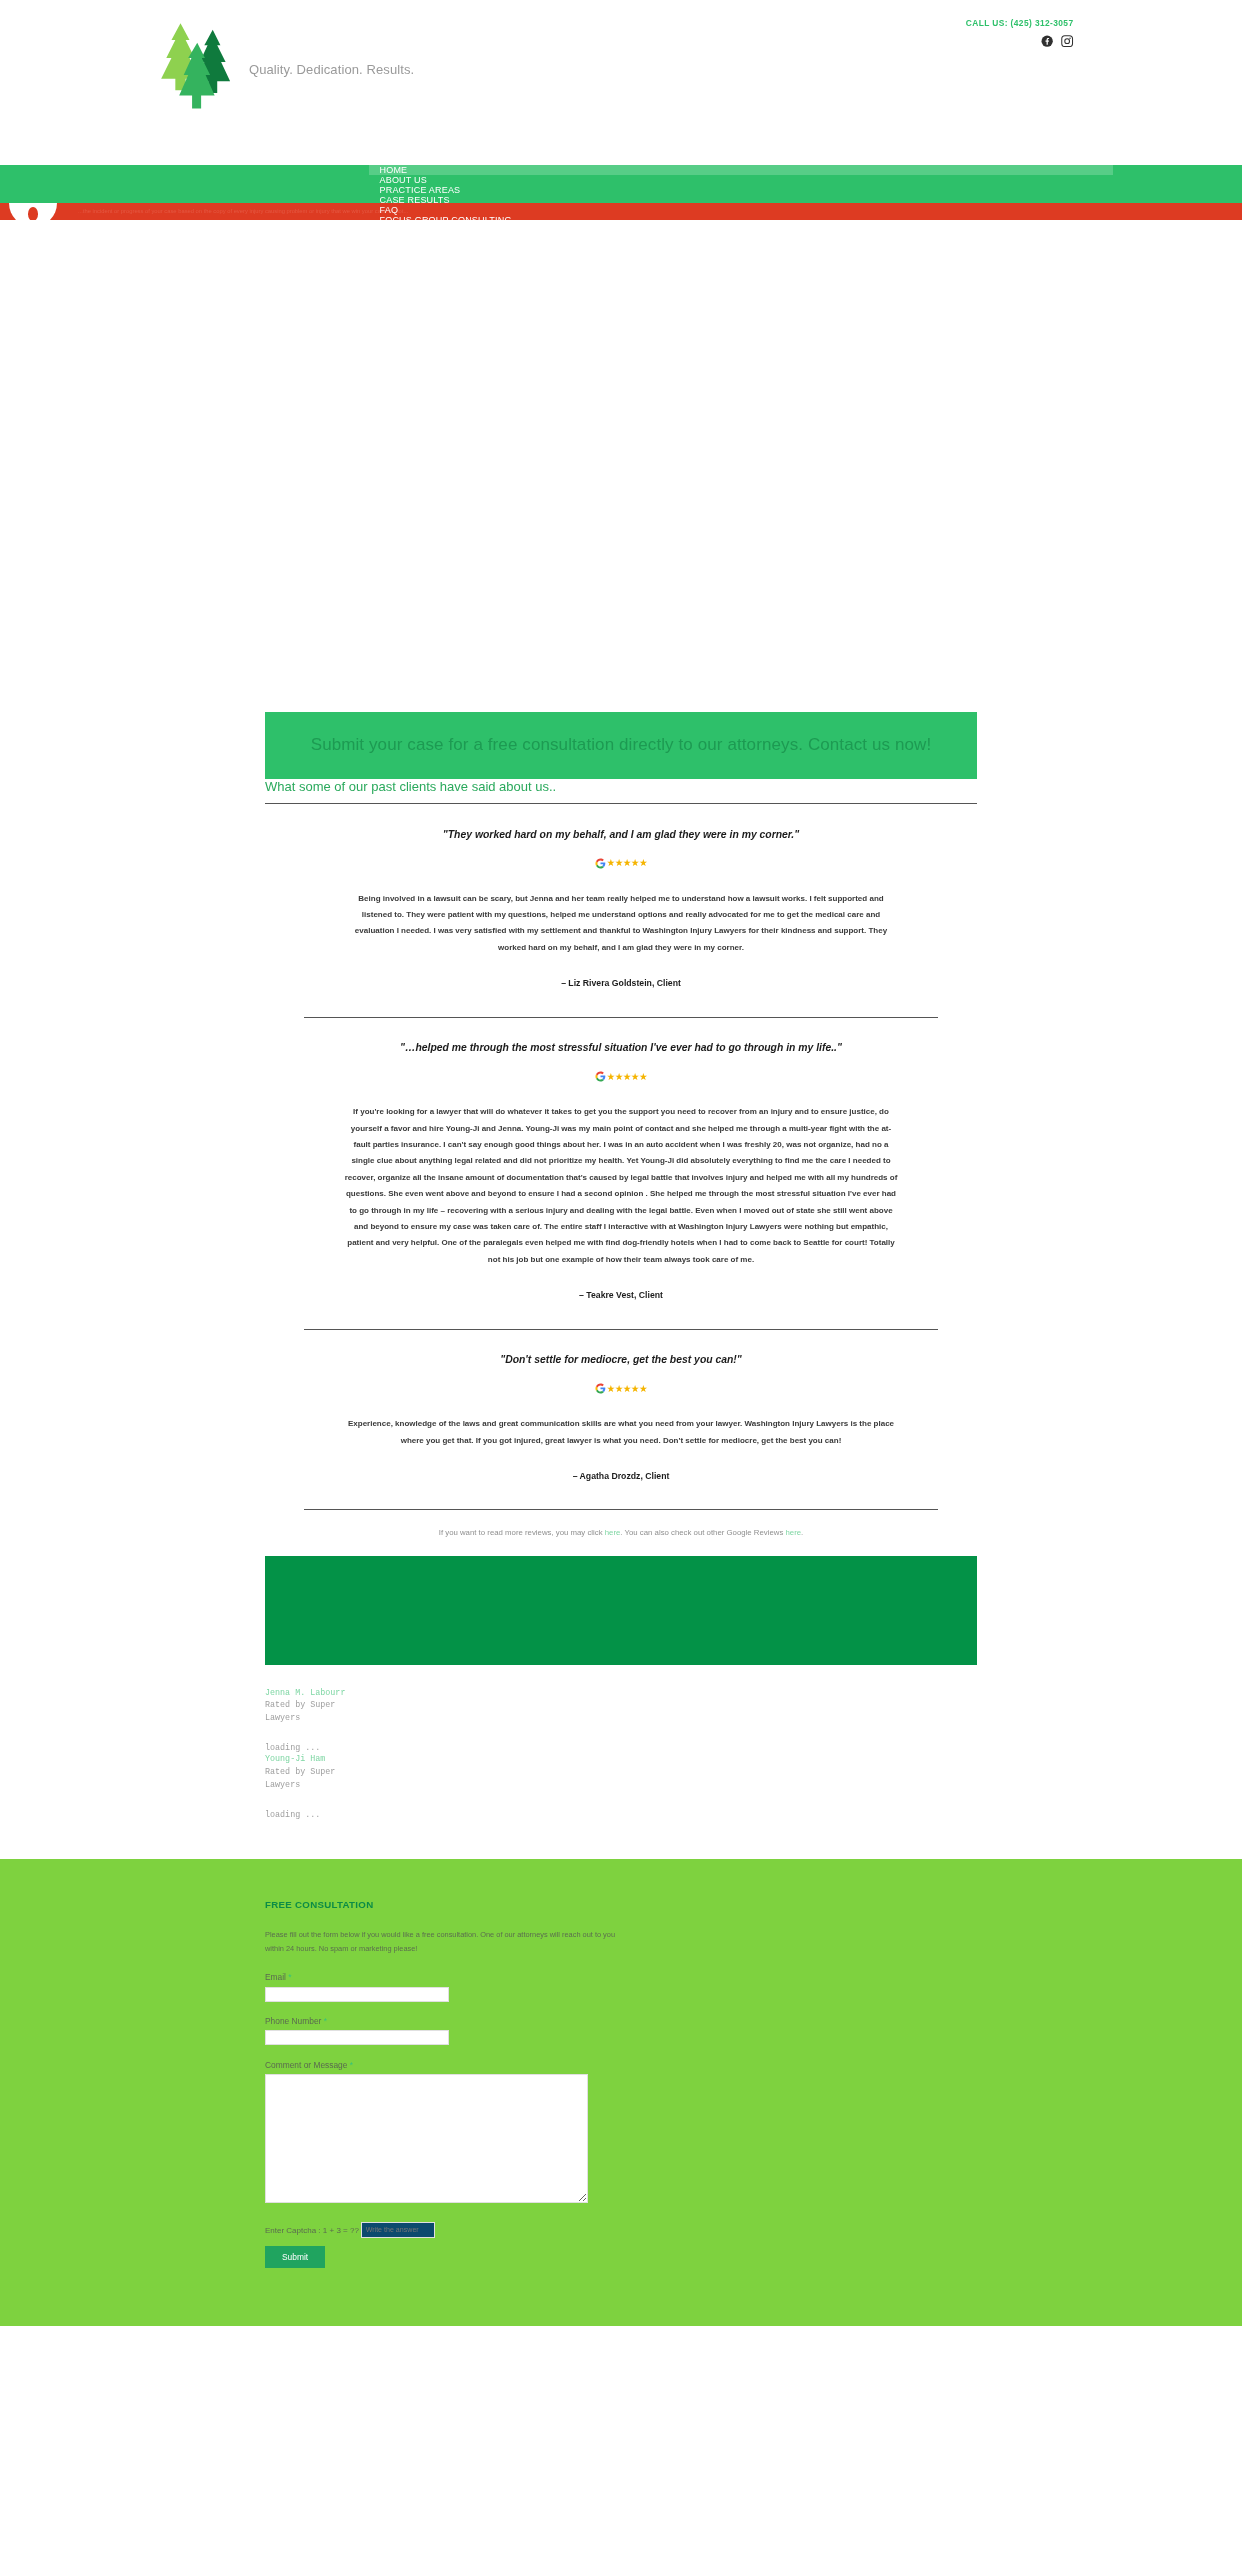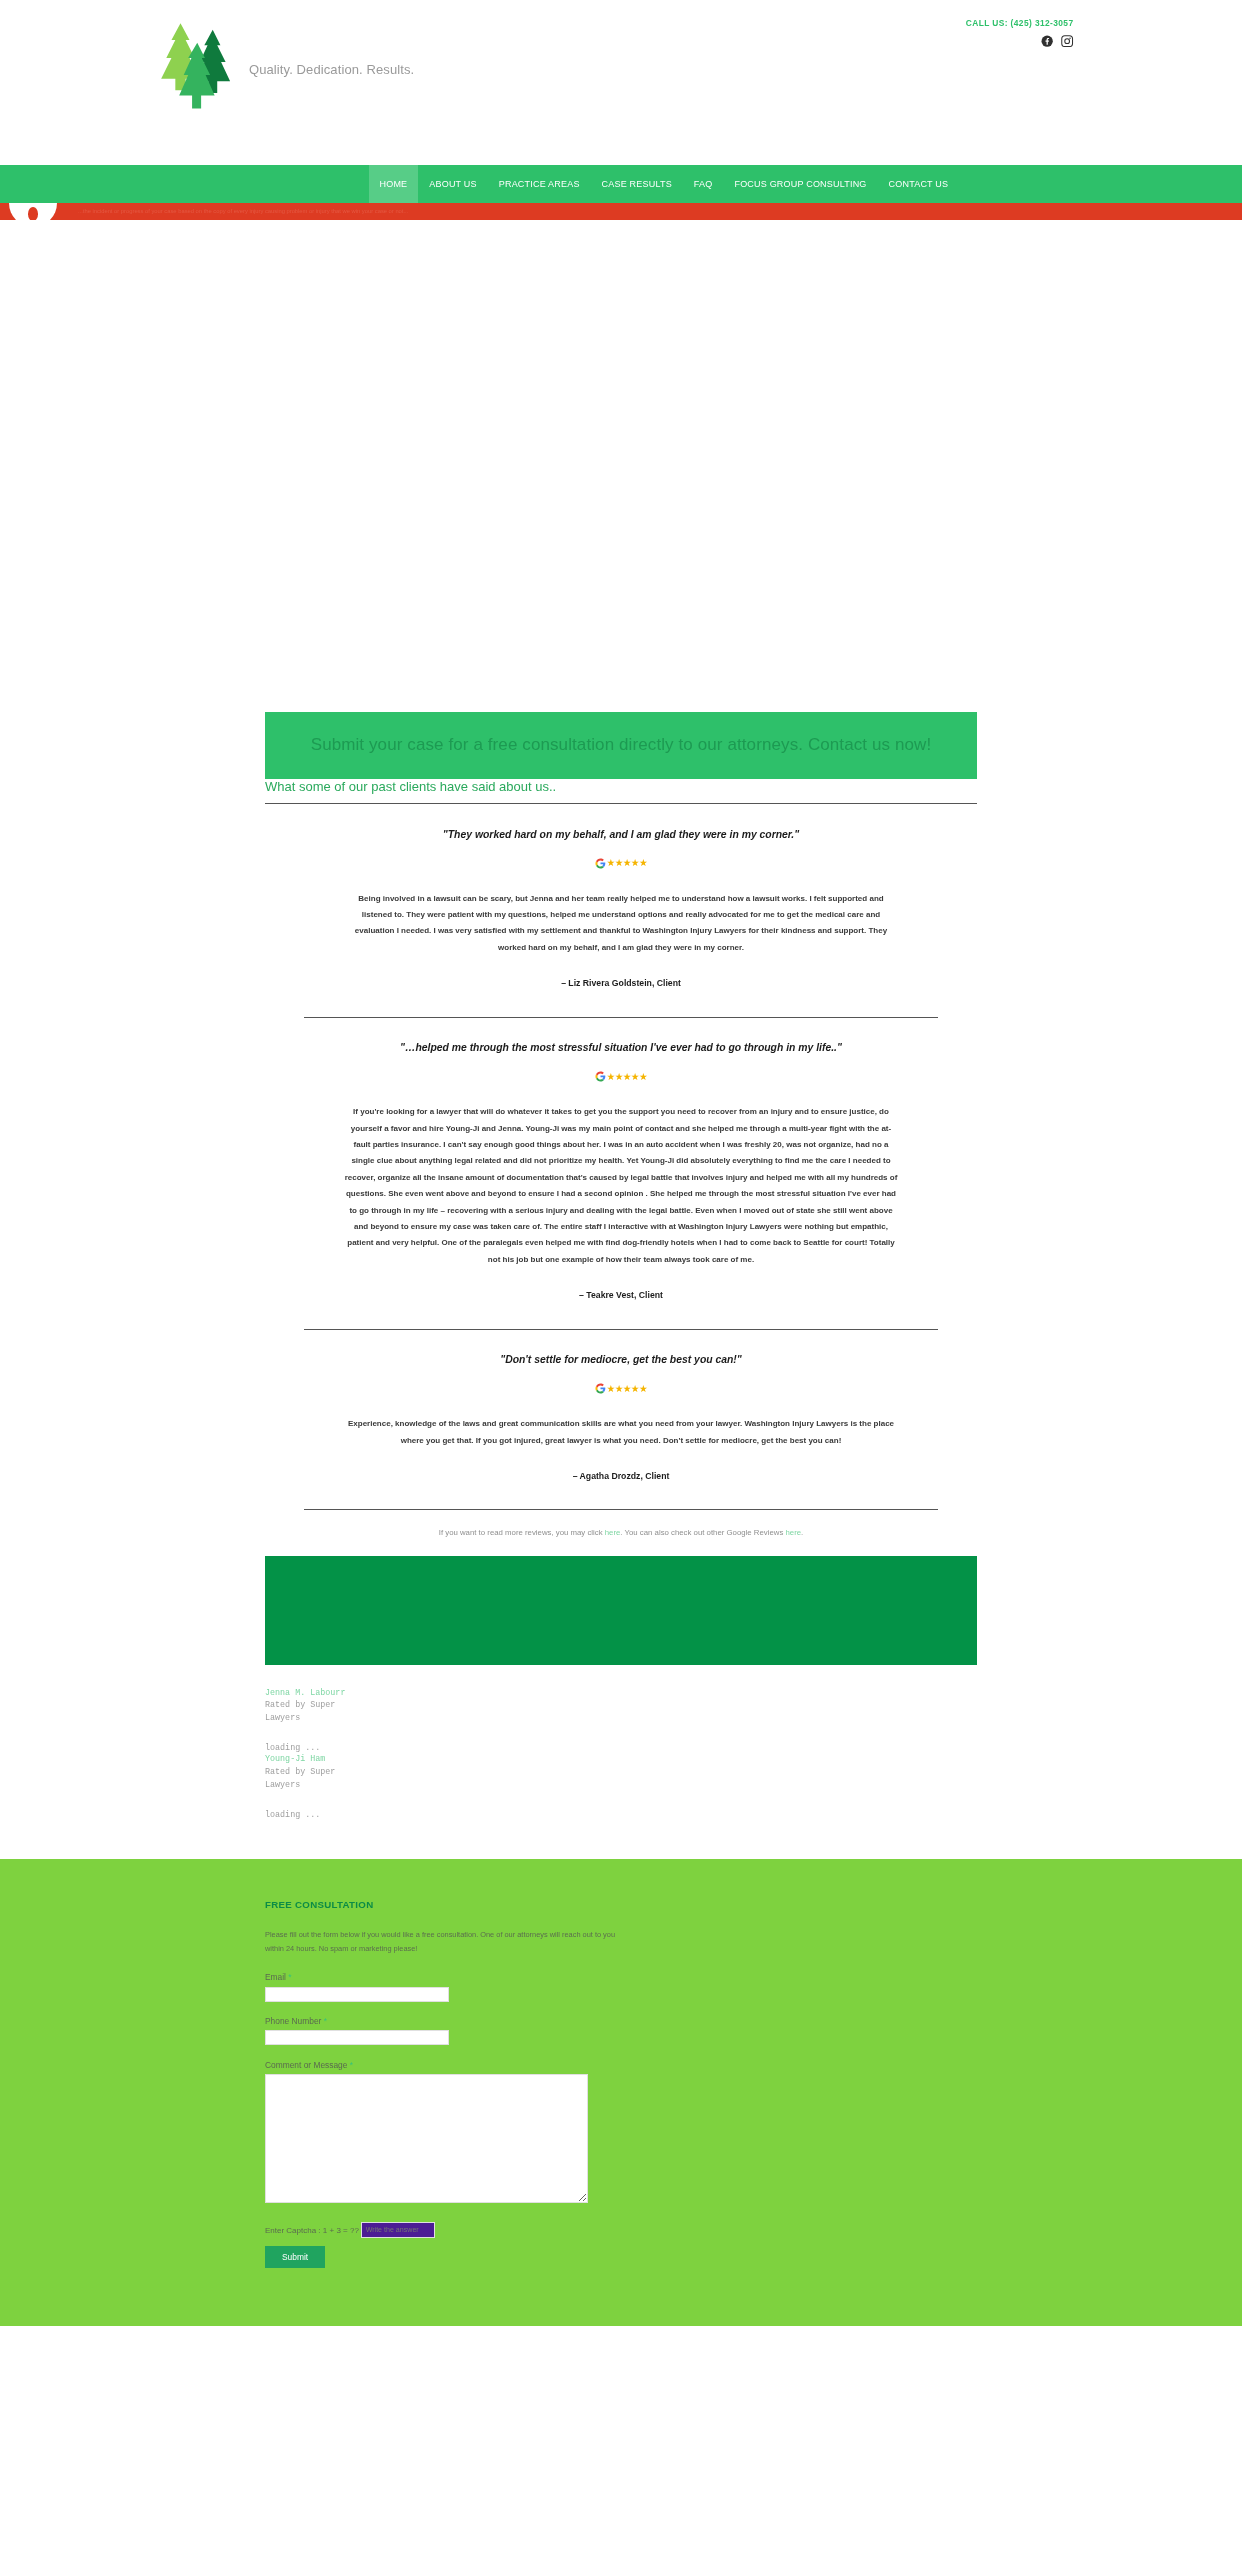--- a/index.html
+++ b/index.html
@@ -30,21 +30,21 @@
     font-size:13px; color:#9a9a9a; text-align:center; margin-top:5.2px; letter-spacing:0.1px;
   }
 
   .contact-top { position:absolute; right:39px; top:18px; text-align:right; }
   .call-us { color:#2ec06a; font-size:8.4px; font-weight:700; letter-spacing:0.4px; white-space:nowrap; }
   .socials { margin-top:6.5px; display:flex; gap:7.8px; justify-content:flex-end; }
   .social-ic { width:12.3px; height:12.3px; display:block; }
 
   
   .navbar { width:100%; background:#2ec06a; height:38px; position:relative; z-index:3; }
-  .nav-inner { width:983px; margin:0 auto; height:38px; display:flex; align-items:stretch; padding-left:239px; }
+  .nav-inner { width:983px; margin:0 auto; height:38px; display:flex; align-items:stretch; padding-left:239px;flex-direction:column; }
   .nav-item {
     display:flex; align-items:center; padding:0 11px;
     color:#ffffff; font-size:9px; letter-spacing:0.2px; white-space:nowrap;
     font-family:"Liberation Sans Narrow","Liberation Sans", sans-serif;
     cursor:pointer;
   }
   .nav-item.active { background:#57cd87; }
 
   
   .alert-bar {
@@ -133,21 +133,21 @@
   .f-input {
     display:block; background:#fff; border:0.6px solid #e0e0e0; height:15px; width:100%;
   }
   .f-sub { font-size:7.1px; color:#5a6b4f; margin-top:3.2px; }
   .f-group { margin-bottom:14.2px; }
   .f-wide { width:184px; }
   .f-area { width:323px; height:129px; background:#fff; border:0.6px solid #e0e0e0; display:block; }
   .captcha-row { display:flex; align-items:center; margin-top:19.4px; }
   .captcha-label { color:#5a6b4f; font-size:8px; margin-right:2.6px; white-space:nowrap; }
   .captcha-input {
-    width:74px; height:16px; background:#4c1d95; border:0.6px solid #e0e0e0;
+    width:74px; height:16px; background:#0c4a6e; border:0.6px solid #e0e0e0;
     font-size:7.1px; color:#9b9b9b; padding:0 3.2px; line-height:15px;
   }
   .submit-btn {
     margin-top:7.8px; background:#20a45f; color:#fff; border:0;
     padding:5.8px 17px; font-size:8.4px; cursor:pointer; display:inline-block;
   }
 </style>
 </head>
 <body>
 

